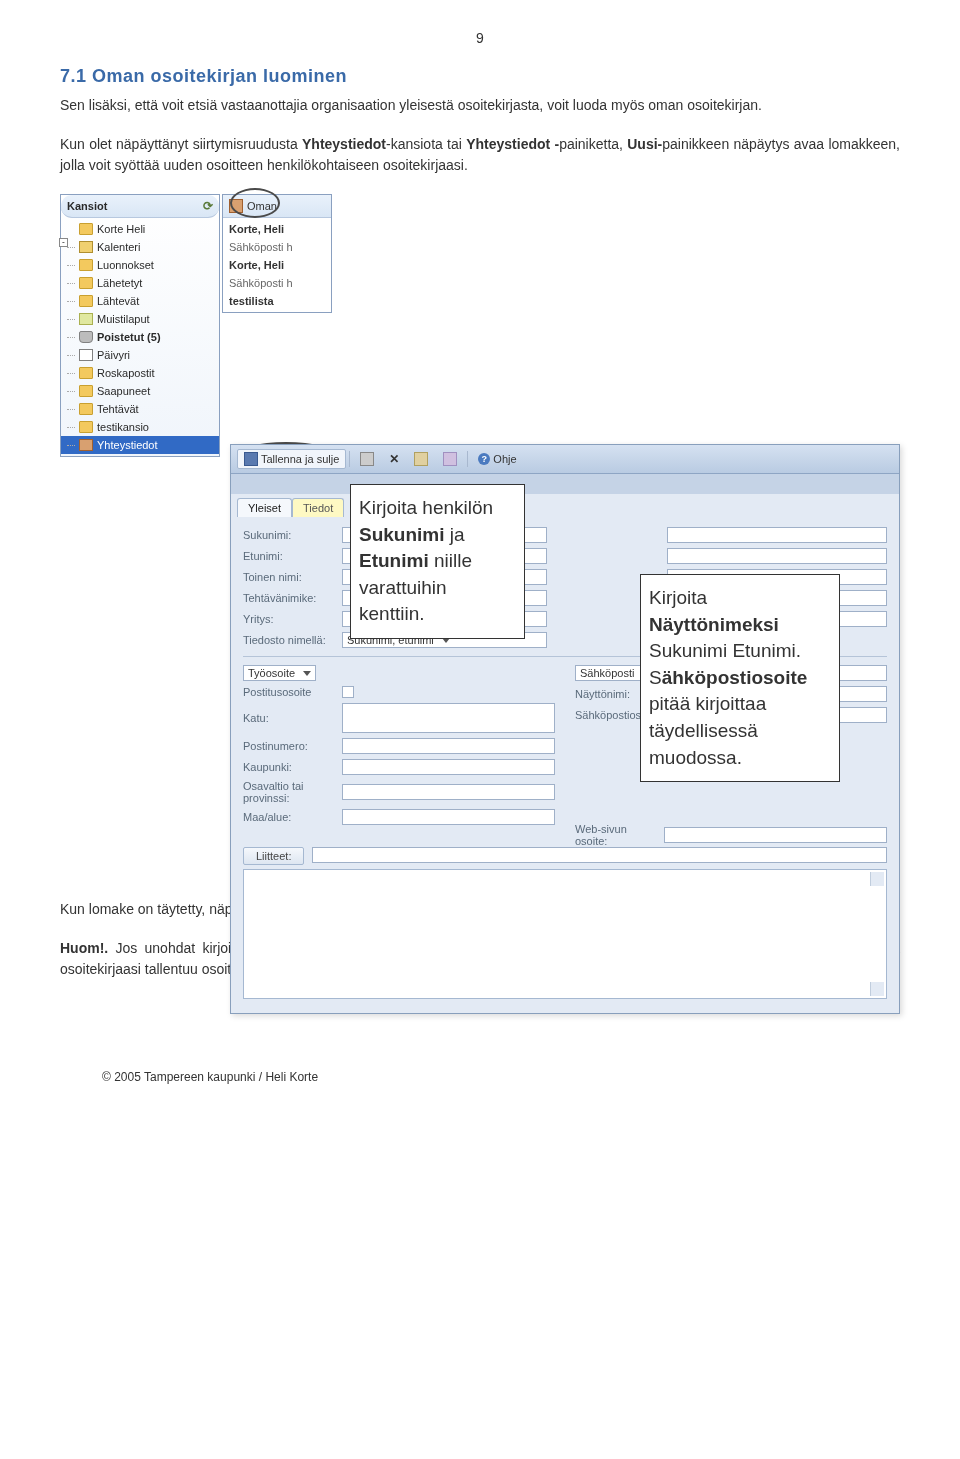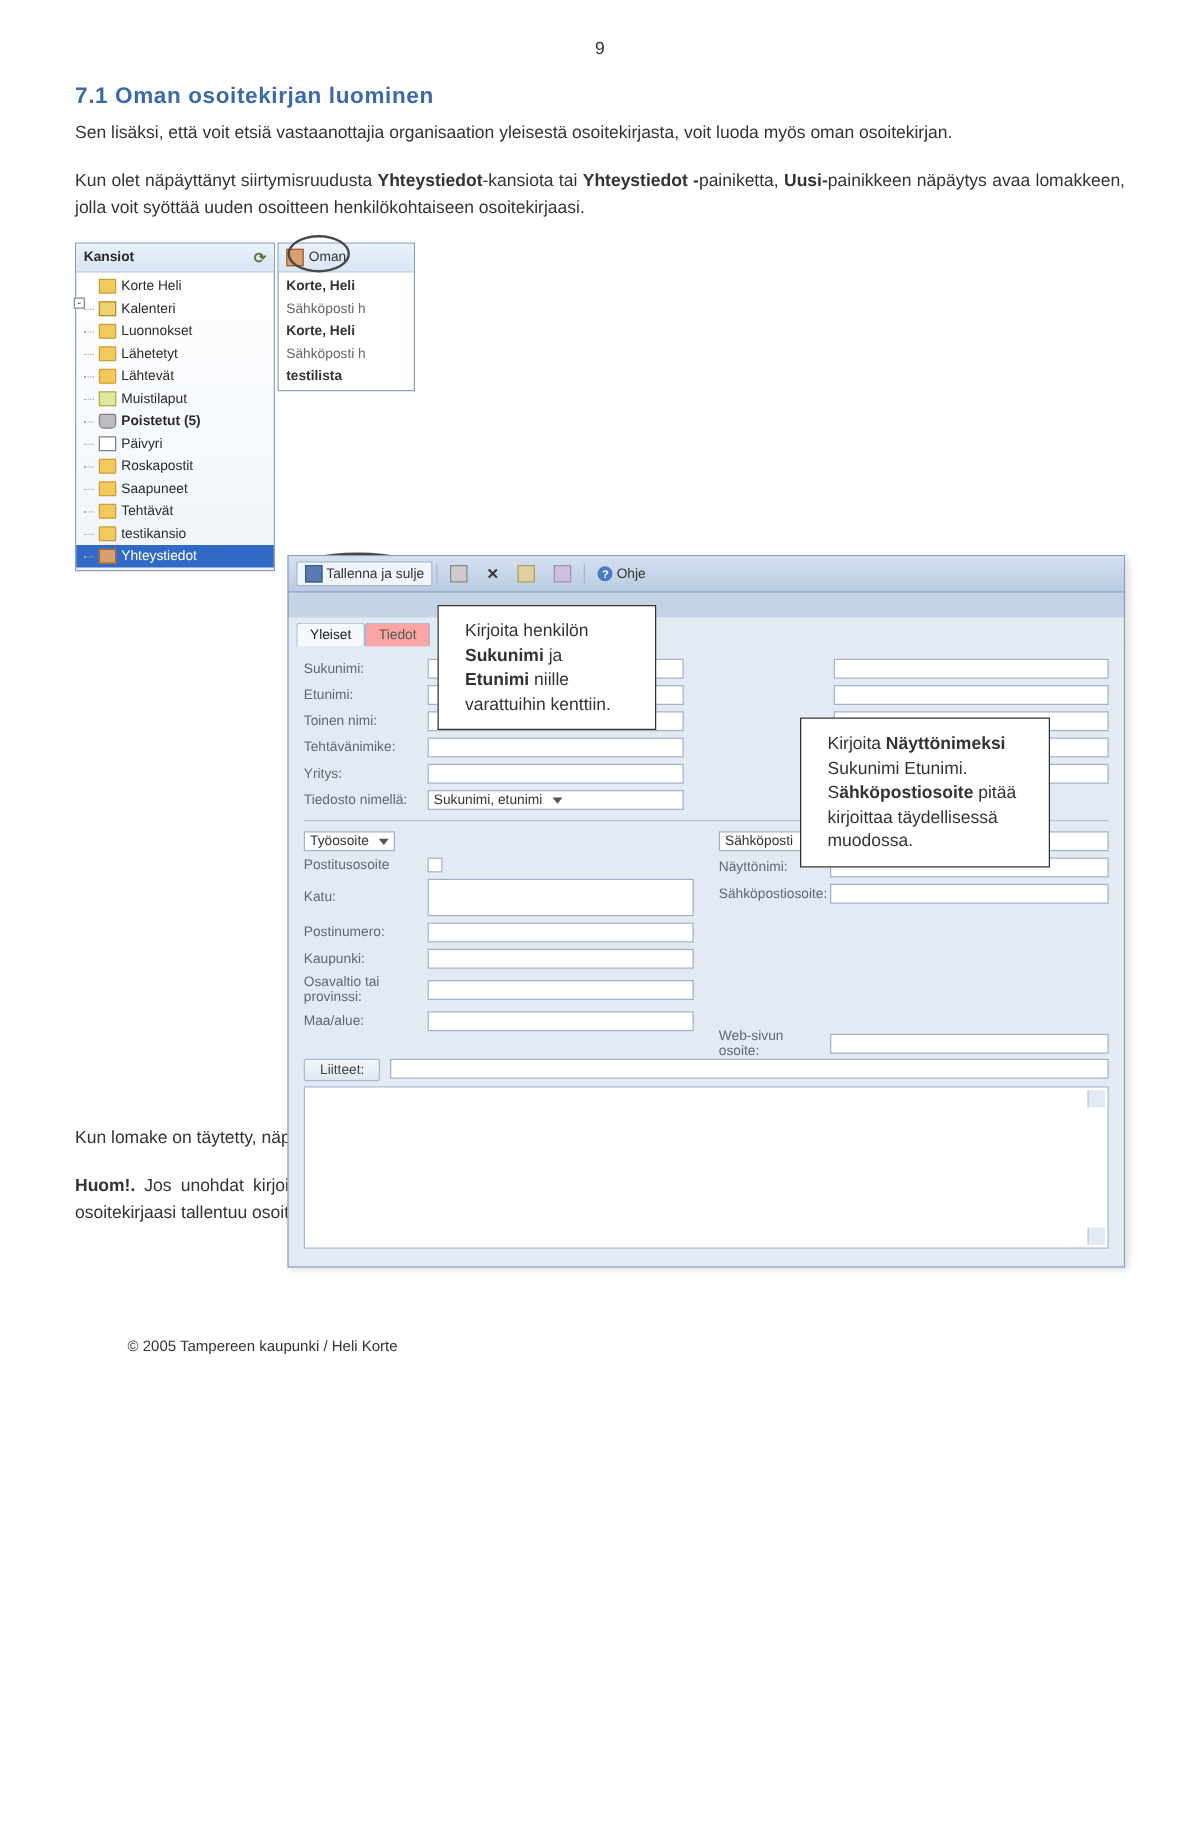--- a/index.html
+++ b/index.html
@@ -37,20 +37,21 @@
     font-size: 11px;
     color: #2a2a2a;
     font-family: Tahoma, sans-serif;
   }
   .folder-header {
     background: linear-gradient(#e9f1fb, #d9e6f5);
     border-bottom: 1px solid #b7c8df;
     padding: 4px 6px;
     display: flex; align-items: center; justify-content: space-between;
     font-weight: bold;
+    border-radius: 11px;
   }
   .folder-list { padding: 2px 0; }
   .folder-item {
     padding: 3px 4px 3px 18px;
     display: flex; align-items: center; gap: 4px;
     white-space: nowrap;
     position: relative;
   }
   .folder-item.bold-item { font-weight: bold; }
   .folder-item.selected { background: #316ac5; color: #fff; }
@@ -126,21 +127,21 @@
     background: #f1f5fb; border: 1px solid #a5b8d1; border-radius: 2px;
   }
   .tb-sep { width: 1px; height: 16px; background: #a8b8cf; margin: 0 2px; }
   .tb-icon { width: 14px; height: 14px; display: inline-block; }
   .icon-disk { background: #5a7ab0; border: 1px solid #3a5a90; }
   .icon-x { color: #333; font-weight: bold; font-size: 12px; }
   .icon-attach { background: #ccc; border: 1px solid #888; }
   .tabstrip { background: #e3eaf4; padding: 4px 6px 0 6px; display: flex; gap: 0; margin-top: 20px; }
   .tab {
     padding: 3px 10px;
-    background: #fca5a5;
+    background: #fef9c3;
     border: 1px solid #a5b8d1;
     border-bottom: none;
     color: #555;
     font-size: 11px;
     border-radius: 3px 3px 0 0;
   }
   .tab.active { background: #f5f8fc; color: #1a1a1a; font-weight: normal; }
   .form-body {
     background: #e3eaf4;
     padding: 10px 12px 14px 12px;
@@ -198,22 +199,22 @@
   }
   .scroll-hint {
     position: absolute; right: 2px; width: 14px; background: #e3eaf4; border-left: 1px solid #c0cddd;
   }
 
   
   .callout {
     position: absolute;
     background: #fff;
     border: 1px solid #333;
-    padding: 10px 21px;
-    font-size: 14px;
+    padding: 10px 8px;
+    font-size: 19px;
     line-height: 1.4;
     font-family: Verdana, Geneva, sans-serif;
     z-index: 10;
   }
   .callout .bold { font-weight: bold; }
 
   .footer {
     position: absolute;
     bottom: 14px;
     left: 60px;

